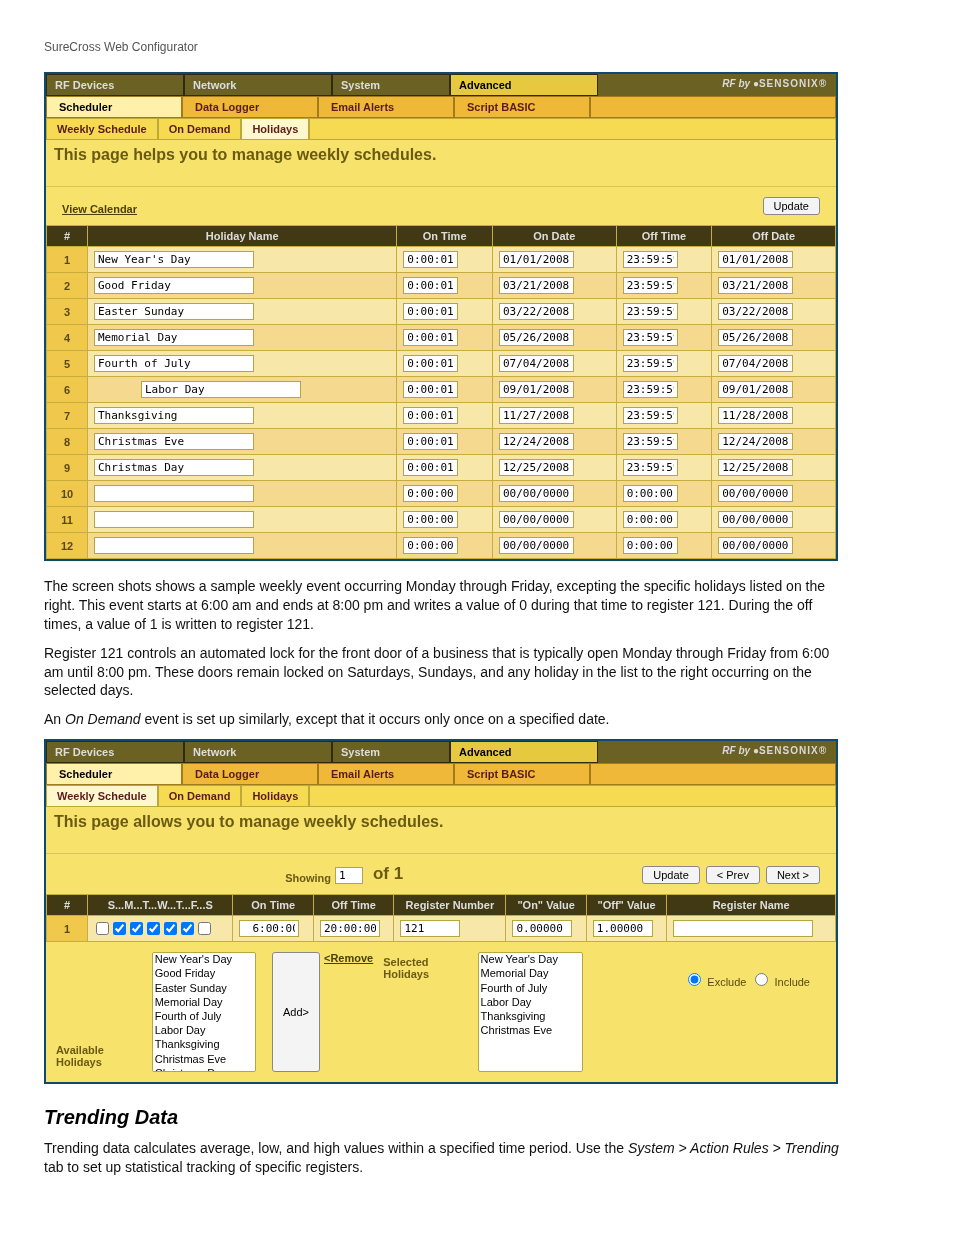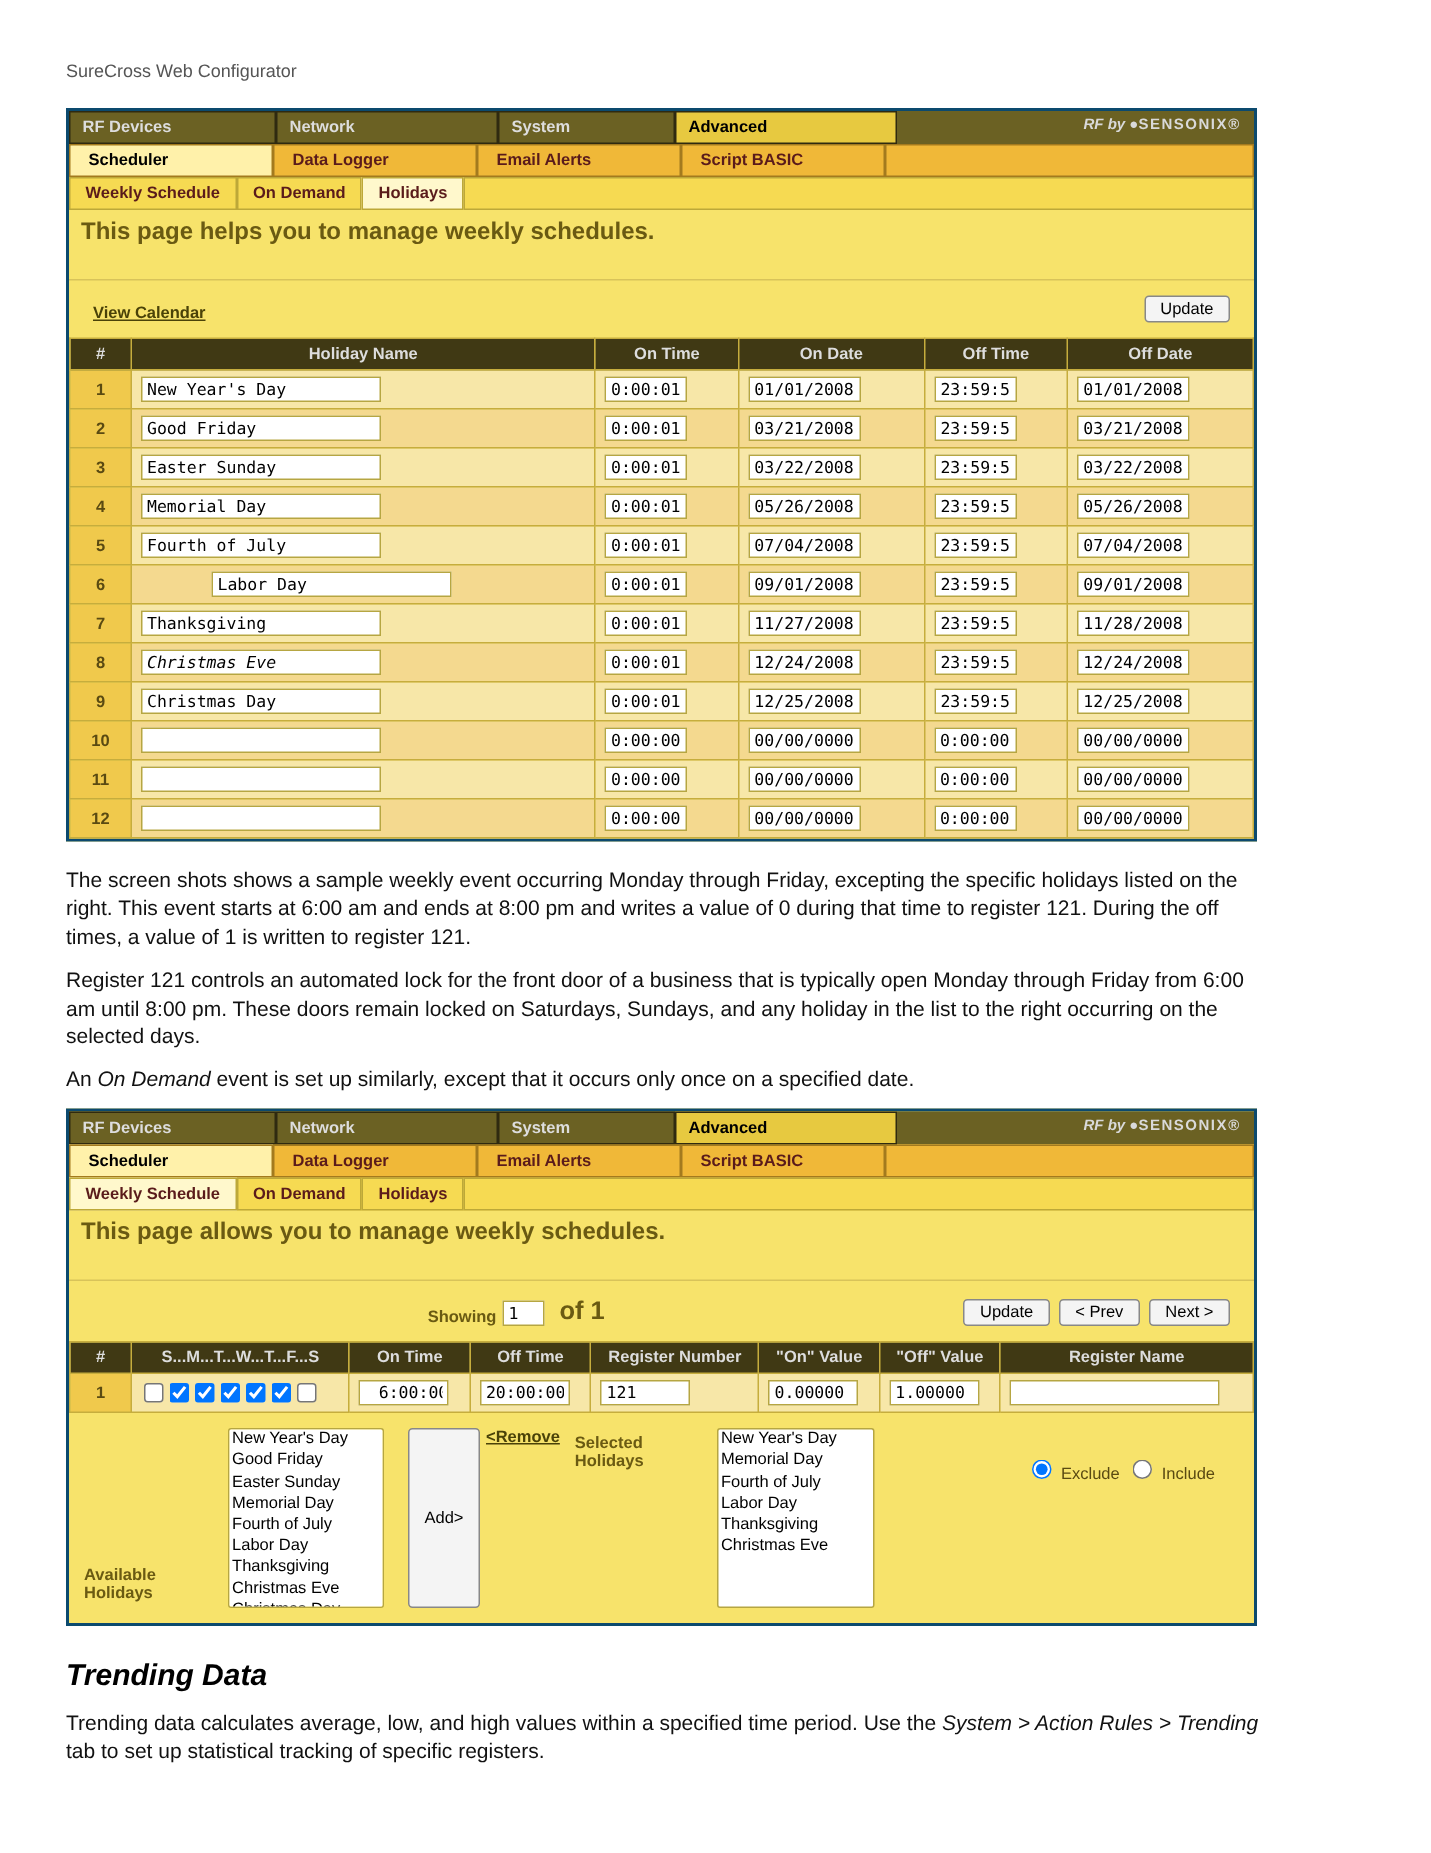--- a/index.html
+++ b/index.html
@@ -154,21 +154,21 @@
           <tr>
             <td class="idx">7</td>
             <td><input class="cell-inp" value="Thanksgiving" style="width: 160px;"></td>
             <td><input class="cell-inp" value="0:00:01" style="width: 55px;"></td>
             <td><input class="cell-inp" value="11/27/2008" style="width: 75px;"></td>
             <td><input class="cell-inp" value="23:59:59" style="width: 55px;"></td>
             <td><input class="cell-inp" value="11/28/2008" style="width: 75px;"></td>
           </tr>
           <tr>
             <td class="idx">8</td>
-            <td><input class="cell-inp" value="Christmas Eve" style="width: 160px; font-style: italic;"></td>
+            <td><input class="cell-inp" value="Christmas Eve" style="width: 160px;"></td>
             <td><input class="cell-inp" value="0:00:01" style="width: 55px;"></td>
             <td><input class="cell-inp" value="12/24/2008" style="width: 75px;"></td>
             <td><input class="cell-inp" value="23:59:59" style="width: 55px;"></td>
             <td><input class="cell-inp" value="12/24/2008" style="width: 75px;"></td>
           </tr>
           <tr>
             <td class="idx">9</td>
             <td><input class="cell-inp" value="Christmas Day" style="width: 160px;"></td>
             <td><input class="cell-inp" value="0:00:01" style="width: 55px;"></td>
             <td><input class="cell-inp" value="12/25/2008" style="width: 75px;"></td>

